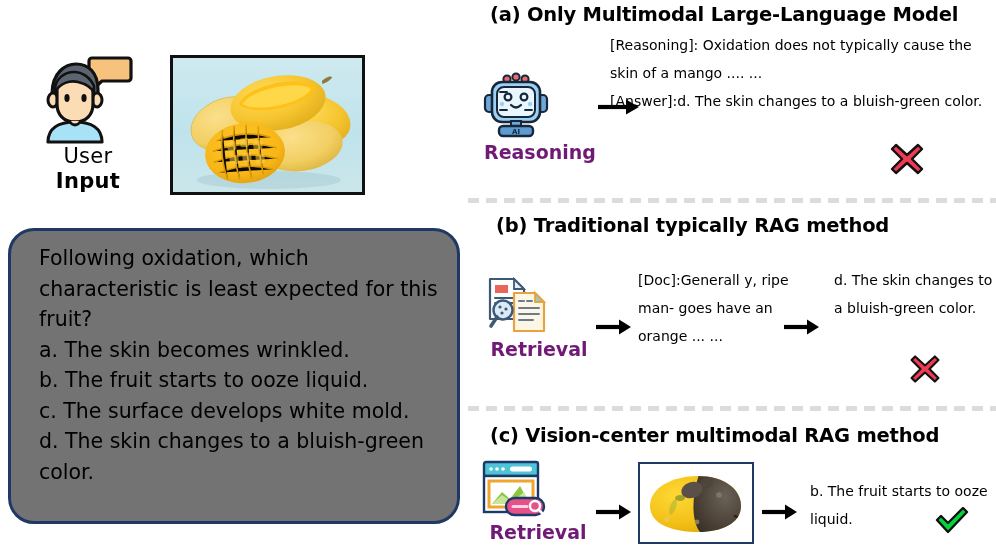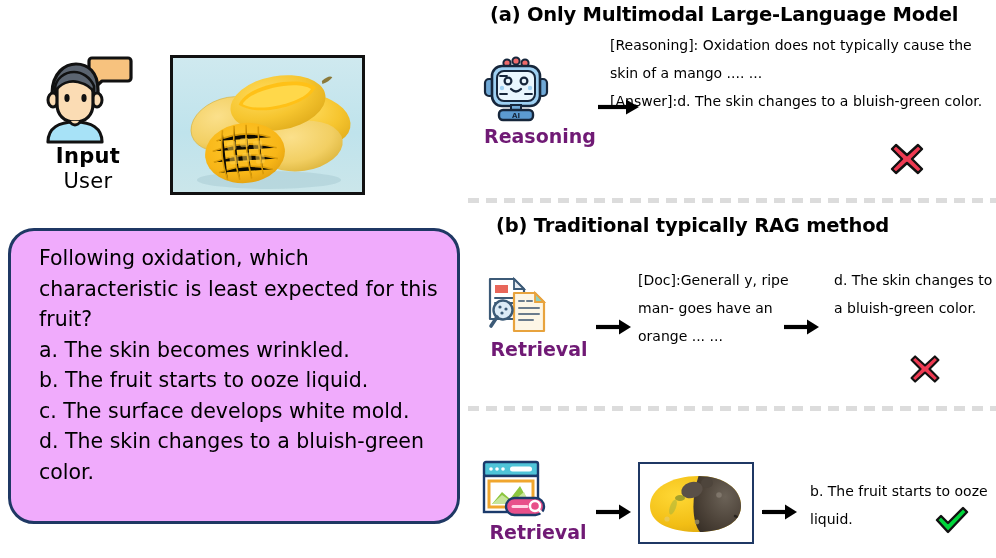--- a/index.html
+++ b/index.html
@@ -53,21 +53,21 @@
     background: #bfe2ea;
   }
 
   #question-box {
     position: absolute;
     left: 8px; top: 228px;
     width: 452px; height: 296px;
     border: 3px solid #1f3864;
     border-radius: 26px;
     box-sizing: border-box;
-    background: #f0abfc;
+    background: #737373;
   }
   #question-text {
     position: absolute;
     left: 28px; top: 12px;
     width: 405px;
     font-family: "DejaVu Sans", sans-serif;
     font-size: 20.5px;
     line-height: 30.5px;
     color: #000;
     white-space: pre-line;
@@ -112,21 +112,21 @@
     font-size: 14px;
     line-height: 28px;
     color: #000;
     white-space: pre-line;
   }
 
   .arrow-wrap { position: absolute; }
 
   
   #sec-a-heading { position: absolute; left: 22px; top: 3px; }
-  #sec-a-icon-block { position: absolute; left: 16px; top: 56px; width: 110px; text-align: center; }
+  #sec-a-icon-block { position: absolute; left: 16px; top: 72px; width: 110px; text-align: center; }
   #sec-a-icon-label { margin-top: 3px; }
   #sec-a-arrow { left: 130px; top: 98px; }
   #sec-a-text { position: absolute; left: 142px; top: 31px; width: 380px; }
   #sec-a-xmark { position: absolute; left: 420px; top: 140px; }
 
   
   #sec-b-heading { position: absolute; left: 28px; top: 214px; }
   #sec-b-icon-block { position: absolute; left: 16px; top: 276px; width: 110px; text-align: center; }
   #sec-b-icon-label { margin-top: 2px; }
   #sec-b-arrow1 { left: 128px; top: 318px; }
@@ -175,22 +175,22 @@
 
         <path d="M15 40 C20 31 30 28 38 30 C46 32 52 36 54 41 L54 34 C50 25 42 20 34 20 C24 20 16 27 15 36 Z" fill="#5B6470" stroke="#111" stroke-width="2.6" stroke-linejoin="round"></path>
 
         <ellipse cx="27" cy="46" rx="2.6" ry="4" fill="#111"></ellipse>
         <ellipse cx="44" cy="46" rx="2.6" ry="4" fill="#111"></ellipse>
 
         <path d="M8 90 C8 76 19 70 35 70 C51 70 62 76 62 90 Z" fill="#A7E2F7" stroke="#111" stroke-width="3.2" stroke-linejoin="round"></path>
         <path d="M29 69 q6 8 12 0" fill="#FBDCB4" stroke="#111" stroke-width="2.8"></path>
       </svg>
     </span>
+    <div class="user-label">User</div>
     <div class="user-label bold">Input</div>
-    <div class="user-label">User</div>
   </div>
 
   <div id="mango-photo">
     <svg width="190" height="135" viewBox="0 0 190 135">
       <defs>
         <linearGradient id="bgsky" x1="0" y1="0" x2="0" y2="1">
           <stop offset="0%" stop-color="#cfe9ef"></stop>
           <stop offset="55%" stop-color="#bfe3ec"></stop>
           <stop offset="100%" stop-color="#cbe6ea"></stop>
         </linearGradient>
@@ -357,20 +357,21 @@
   <div class="body-text" id="sec-b-text2">d. The skin changes to a bluish-green color.</div>
 
   <span id="sec-b-xmark">
     <svg width="34" height="34" viewBox="0 0 38 38">
       <path d="M8 5 L19 15 L30 5 L34 9 L24 19 L34 29 L30 33 L19 23 L8 33 L4 29 L14 19 L4 9 Z" fill="#EE3A52" stroke="#111" stroke-width="2.4" stroke-linejoin="round"></path>
     </svg>
   </span>
 
   <div class="divider" style="top:406px;"></div>
 
+  <div class="panel-heading" id="sec-c-heading">(c) Vision-center multimodal RAG method</div>
 
   <div id="sec-c-icon-block">
     <span>
       <svg width="72" height="60" viewBox="0 0 72 60">
 
         <rect x="4" y="2" width="54" height="14" rx="2" fill="#4FC4D8" stroke="#1B3A6B" stroke-width="2.4"></rect>
         <circle cx="11" cy="9" r="1.8" fill="#FFFFFF"></circle>
         <circle cx="17" cy="9" r="1.8" fill="#FFFFFF"></circle>
         <circle cx="23" cy="9" r="1.8" fill="#FFFFFF"></circle>
         <rect x="30" y="6.5" width="22" height="5" rx="2.5" fill="#FFFFFF"></rect>

